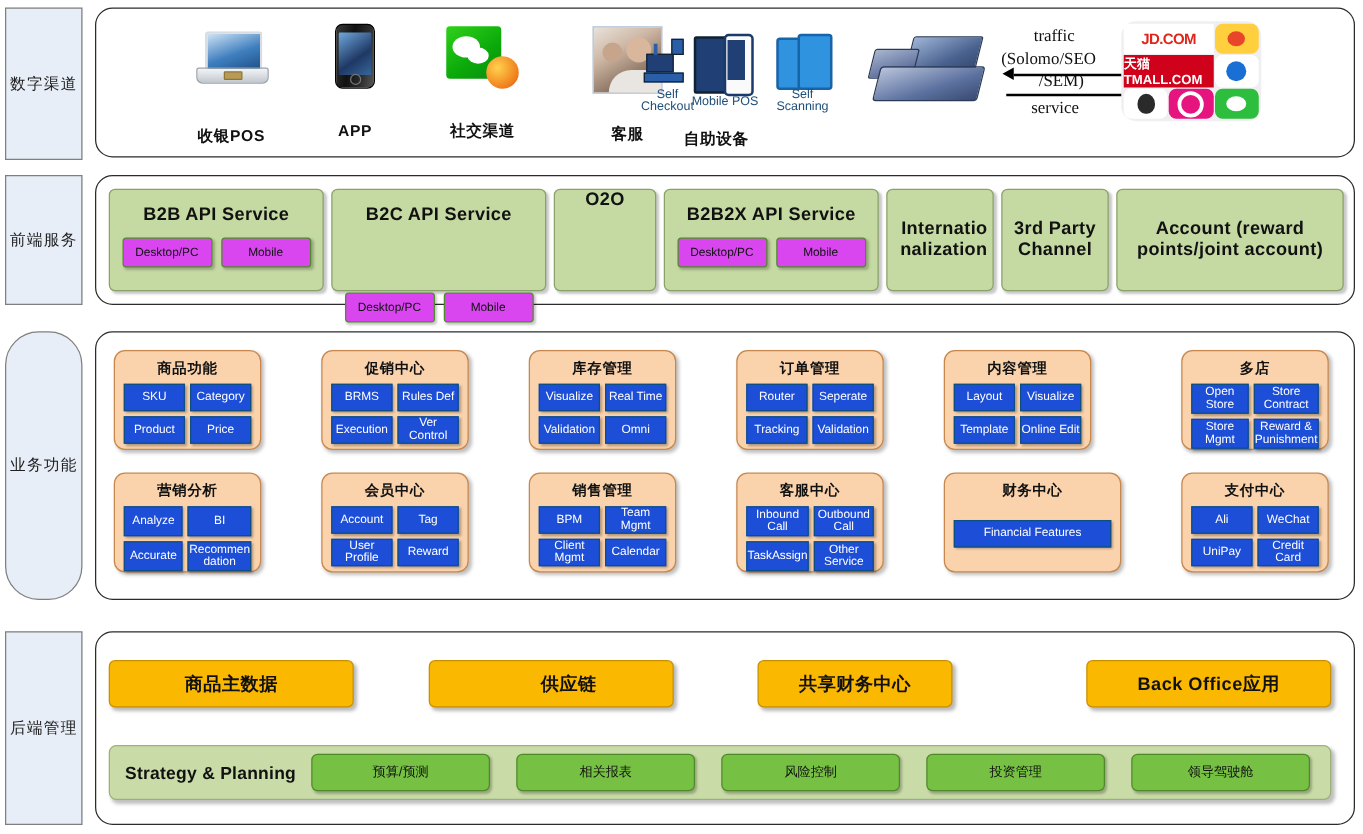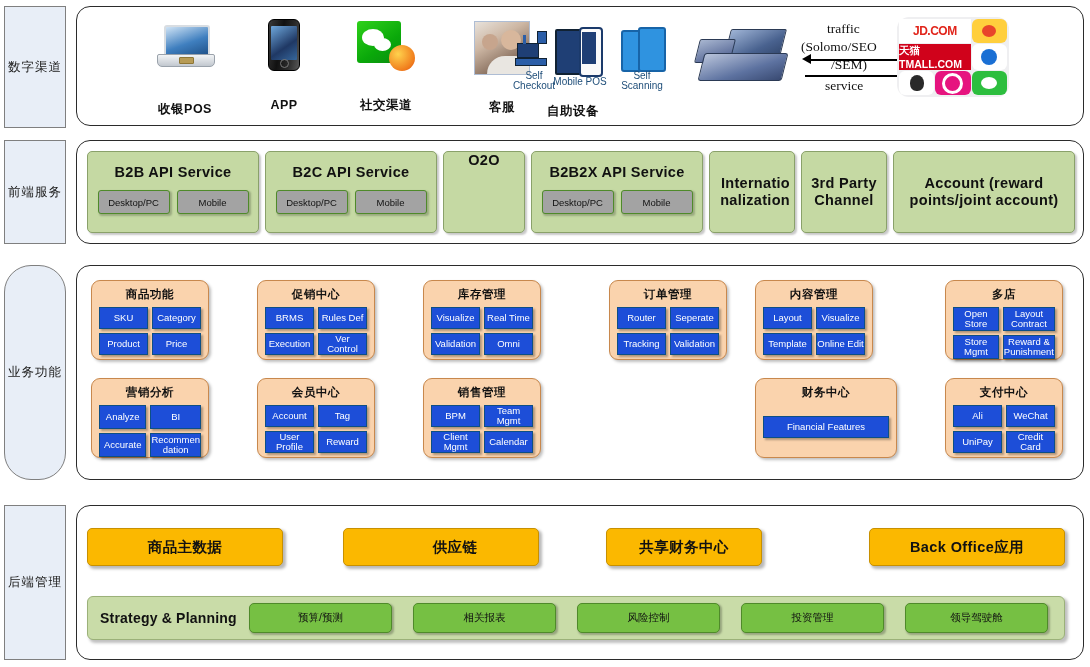--- a/index.html
+++ b/index.html
@@ -229,21 +229,21 @@
     box-sizing: border-box;
     display: flex; flex-direction: column; align-items: center;
   }
   .svc-title {
     font-size: 14.5px; font-weight: bold; color: #111; letter-spacing: .3px;
     text-align: center; white-space: nowrap;
   }
   .svc-title.multi { white-space: normal; line-height: 1.15; }
   .svc-sub-row { display: flex; gap: 7px; }
   .svc-sub {
-    background: #a3a3a3; border: 1.2px solid #4f8a2a; border-radius: 3px;
+    background: #d946ef; border: 1.2px solid #4f8a2a; border-radius: 3px;
     box-shadow: 1.5px 1.5px 2px rgba(0,0,0,.22);
     font-size: 9.5px; color: #111;
     display: flex; align-items: center; justify-content: center;
     box-sizing: border-box;
   }
 
   
   .mod {
     position: absolute;
     background: #fad3ad;
@@ -422,21 +422,21 @@
   <div class="panel" style="left:76px; top:140px; width:1008px; height:104px;">
 
     <div class="svc-box" style="left:10px; top:10px; width:172px; height:82px;">
       <div class="svc-title" style="margin-top:12px;">B2B API Service</div>
       <div class="svc-sub-row" style="margin-top:10px;">
         <div class="svc-sub" style="width:72px;height:24px;">Desktop/PC</div>
         <div class="svc-sub" style="width:72px;height:24px;">Mobile</div>
       </div>
     </div>
 
-    <div class="svc-box" style="left:188px; top:10px; width:172px; height:82px;">
+    <div class="svc-box" style="left:188px; top:10px; width:172px; height:82px;gap:44px;">
       <div class="svc-title" style="margin-top:12px;">B2C API Service</div>
       <div class="svc-sub-row" style="margin-top:10px;">
         <div class="svc-sub" style="width:72px;height:24px;">Desktop/PC</div>
         <div class="svc-sub" style="width:72px;height:24px;">Mobile</div>
       </div>
     </div>
 
     <div class="svc-box" style="left:366px; top:10px; width:82px; height:82px; justify-content:flex-start;">
       <div class="svc-title">O2O</div>
     </div>
@@ -487,21 +487,21 @@
     <div class="mod" style="left:346px; top:14px; width:118px; height:80px;">
       <div class="mod-title">库存管理</div>
       <div class="mod-grid">
         <div class="mod-cell">Visualize</div>
         <div class="mod-cell">Real Time</div>
         <div class="mod-cell">Validation</div>
         <div class="mod-cell">Omni</div>
       </div>
     </div>
 
-    <div class="mod" style="left:532px; top:14px; width:118px; height:80px;">
+    <div class="mod" style="left:512px; top:14px; width:118px; height:80px;">
       <div class="mod-title">订单管理</div>
       <div class="mod-grid">
         <div class="mod-cell">Router</div>
         <div class="mod-cell">Seperate</div>
         <div class="mod-cell">Tracking</div>
         <div class="mod-cell">Validation</div>
       </div>
     </div>
 
     <div class="mod" style="left:678px; top:14px; width:118px; height:80px;">
@@ -511,21 +511,21 @@
         <div class="mod-cell">Visualize</div>
         <div class="mod-cell">Template</div>
         <div class="mod-cell">Online Edit</div>
       </div>
     </div>
 
     <div class="mod" style="left:868px; top:14px; width:118px; height:80px;">
       <div class="mod-title">多店</div>
       <div class="mod-grid">
         <div class="mod-cell tall">Open Store</div>
-        <div class="mod-cell tall">Layout Contract</div>
+        <div class="mod-cell tall">Store Contract</div>
         <div class="mod-cell tall">Store Mgmt</div>
         <div class="mod-cell tall">Reward &amp; Punishment</div>
       </div>
     </div>
 
     <div class="mod" style="left:14px; top:112px; width:118px; height:80px;">
       <div class="mod-title">营销分析</div>
       <div class="mod-grid">
         <div class="mod-cell tall">Analyze</div>
         <div class="mod-cell tall">BI</div>
@@ -547,20 +547,29 @@
     <div class="mod" style="left:346px; top:112px; width:118px; height:80px;">
       <div class="mod-title">销售管理</div>
       <div class="mod-grid">
         <div class="mod-cell">BPM</div>
         <div class="mod-cell">Team Mgmt</div>
         <div class="mod-cell">Client Mgmt</div>
         <div class="mod-cell">Calendar</div>
       </div>
     </div>
 
+    <div class="mod" style="left:512px; top:112px; width:118px; height:80px;">
+      <div class="mod-title">客服中心</div>
+      <div class="mod-grid">
+        <div class="mod-cell tall">Inbound Call</div>
+        <div class="mod-cell tall">Outbound Call</div>
+        <div class="mod-cell tall">TaskAssign</div>
+        <div class="mod-cell tall">Other Service</div>
+      </div>
+    </div>
 
     <div class="mod" style="left:678px; top:112px; width:142px; height:80px;">
       <div class="mod-title">财务中心</div>
       <div class="mod-grid single" style="margin-top:16px;">
         <div class="mod-cell">Financial Features</div>
       </div>
     </div>
 
     <div class="mod" style="left:868px; top:112px; width:118px; height:80px;">
       <div class="mod-title">支付中心</div>

